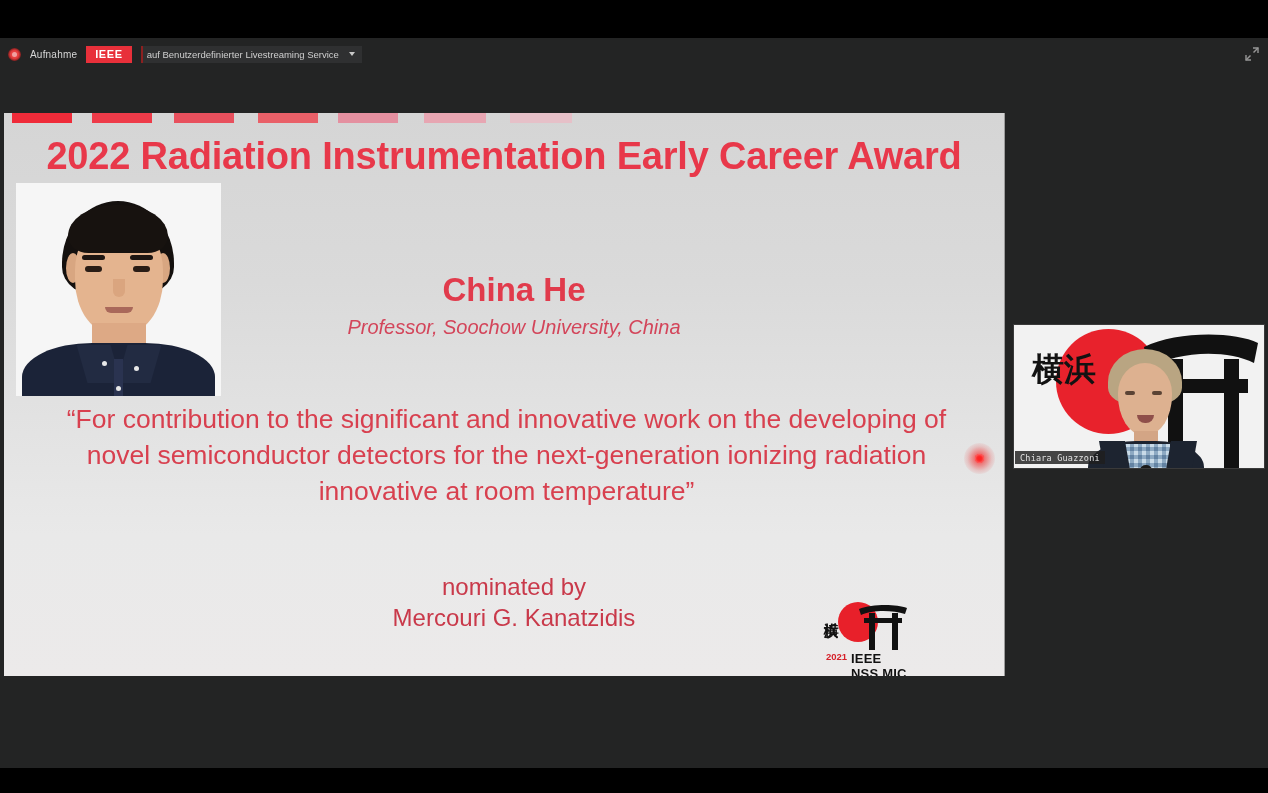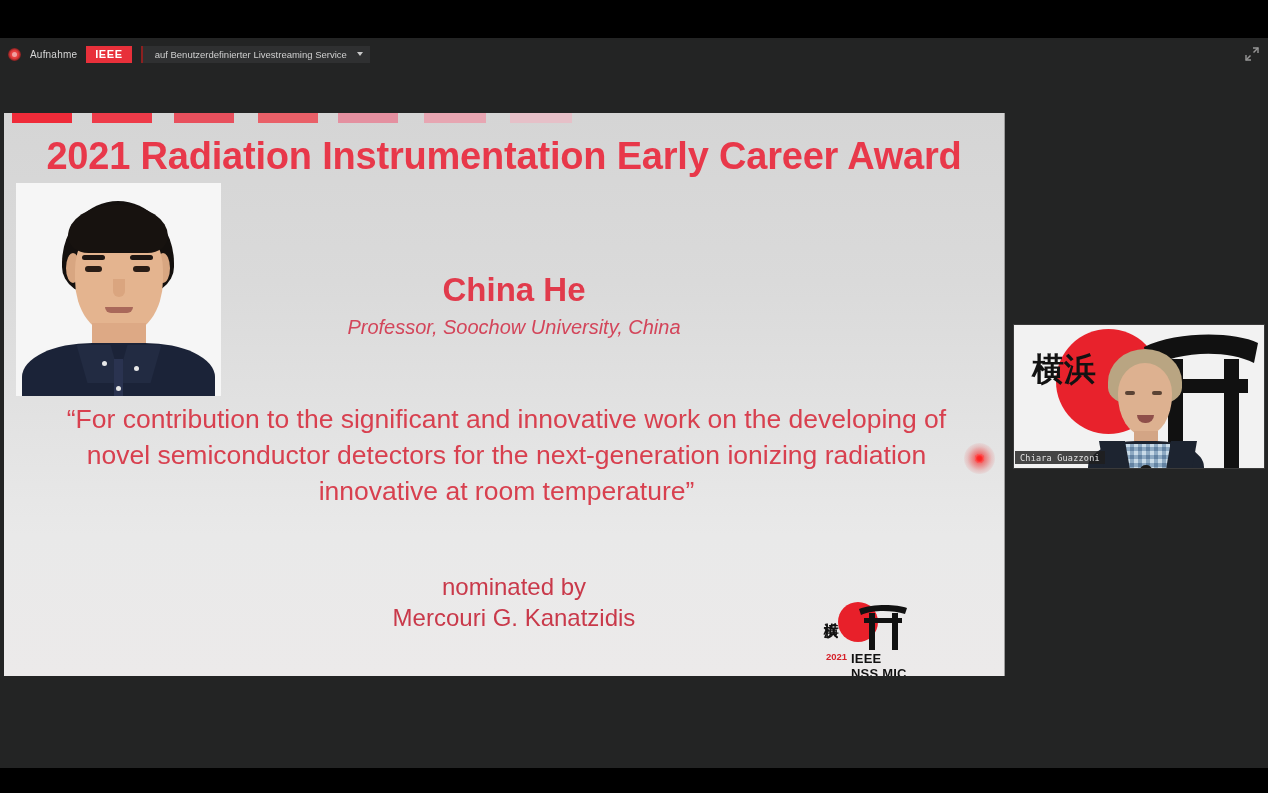--- a/index.html
+++ b/index.html
@@ -32,21 +32,21 @@
     background:#f0a0a0;
   }
   .rec-label { color:#d6d6d6; font-size:10px; letter-spacing:.2px; }
   .live-badge {
     background:#e8303a; color:#fff; font-size:11px; font-weight:bold;
     padding:3px 9px 3px 9px; letter-spacing:.6px; line-height:1;
   }
   .svc-pill {
     background:#2f3031; border-left:2px solid #8c2020;
     display:flex; align-items:center; gap:10px;
-    padding:3px 7px 3px 12px; height:17px;
+    padding:3px 7px 3px 4px; height:17px;
   }
   .svc-pill .svc-text { color:#cfcfcf; font-size:9.5px; white-space:nowrap; }
   .svc-pill .caret {
     width:0; height:0; border-left:3.5px solid transparent; border-right:3.5px solid transparent;
     border-top:4px solid #c8c8c8;
   }
 
   
   .collapse-icon { position:absolute; right:8px; top:46px; width:16px; height:16px; z-index:40; opacity:.75; }
 
@@ -270,21 +270,21 @@
     <div class="accent-bars">
         <div class="ab" style="left: 8px; width: 60px; background: rgb(239, 43, 57);"></div>
         <div class="ab" style="left: 88px; width: 60px; background: rgb(238, 59, 73);"></div>
         <div class="ab" style="left: 170px; width: 60px; background: rgb(232, 80, 93);"></div>
         <div class="ab" style="left: 254px; width: 60px; background: rgb(233, 96, 104);"></div>
         <div class="ab" style="left: 334px; width: 60px; background: rgb(228, 144, 160);"></div>
         <div class="ab" style="left: 420px; width: 62px; background: rgb(231, 166, 178);"></div>
         <div class="ab" style="left: 506px; width: 62px; background: rgb(230, 192, 200);"></div>
       </div>
 
-    <div class="slide-title">2021 Radiation Instrumentation Early Career Award</div>
+    <div class="slide-title">2022 Radiation Instrumentation Early Career Award</div>
 
     <div class="portrait">
       <div class="bg"></div>
       <div class="hair"></div>
       <div class="ears">
           <div class="ear-l"></div>
           <div class="ear-r"></div>
         </div>
       <div class="face"></div>
       <div class="fringe"></div>

